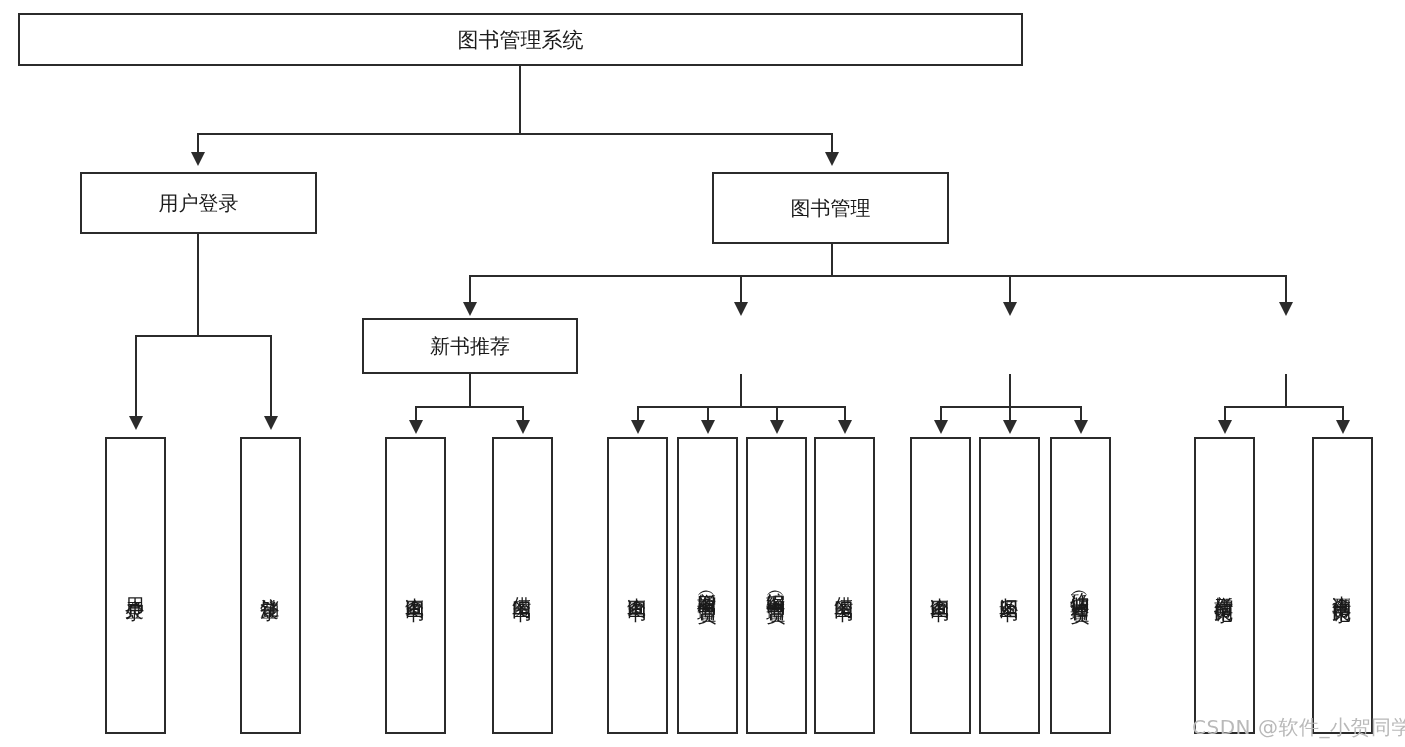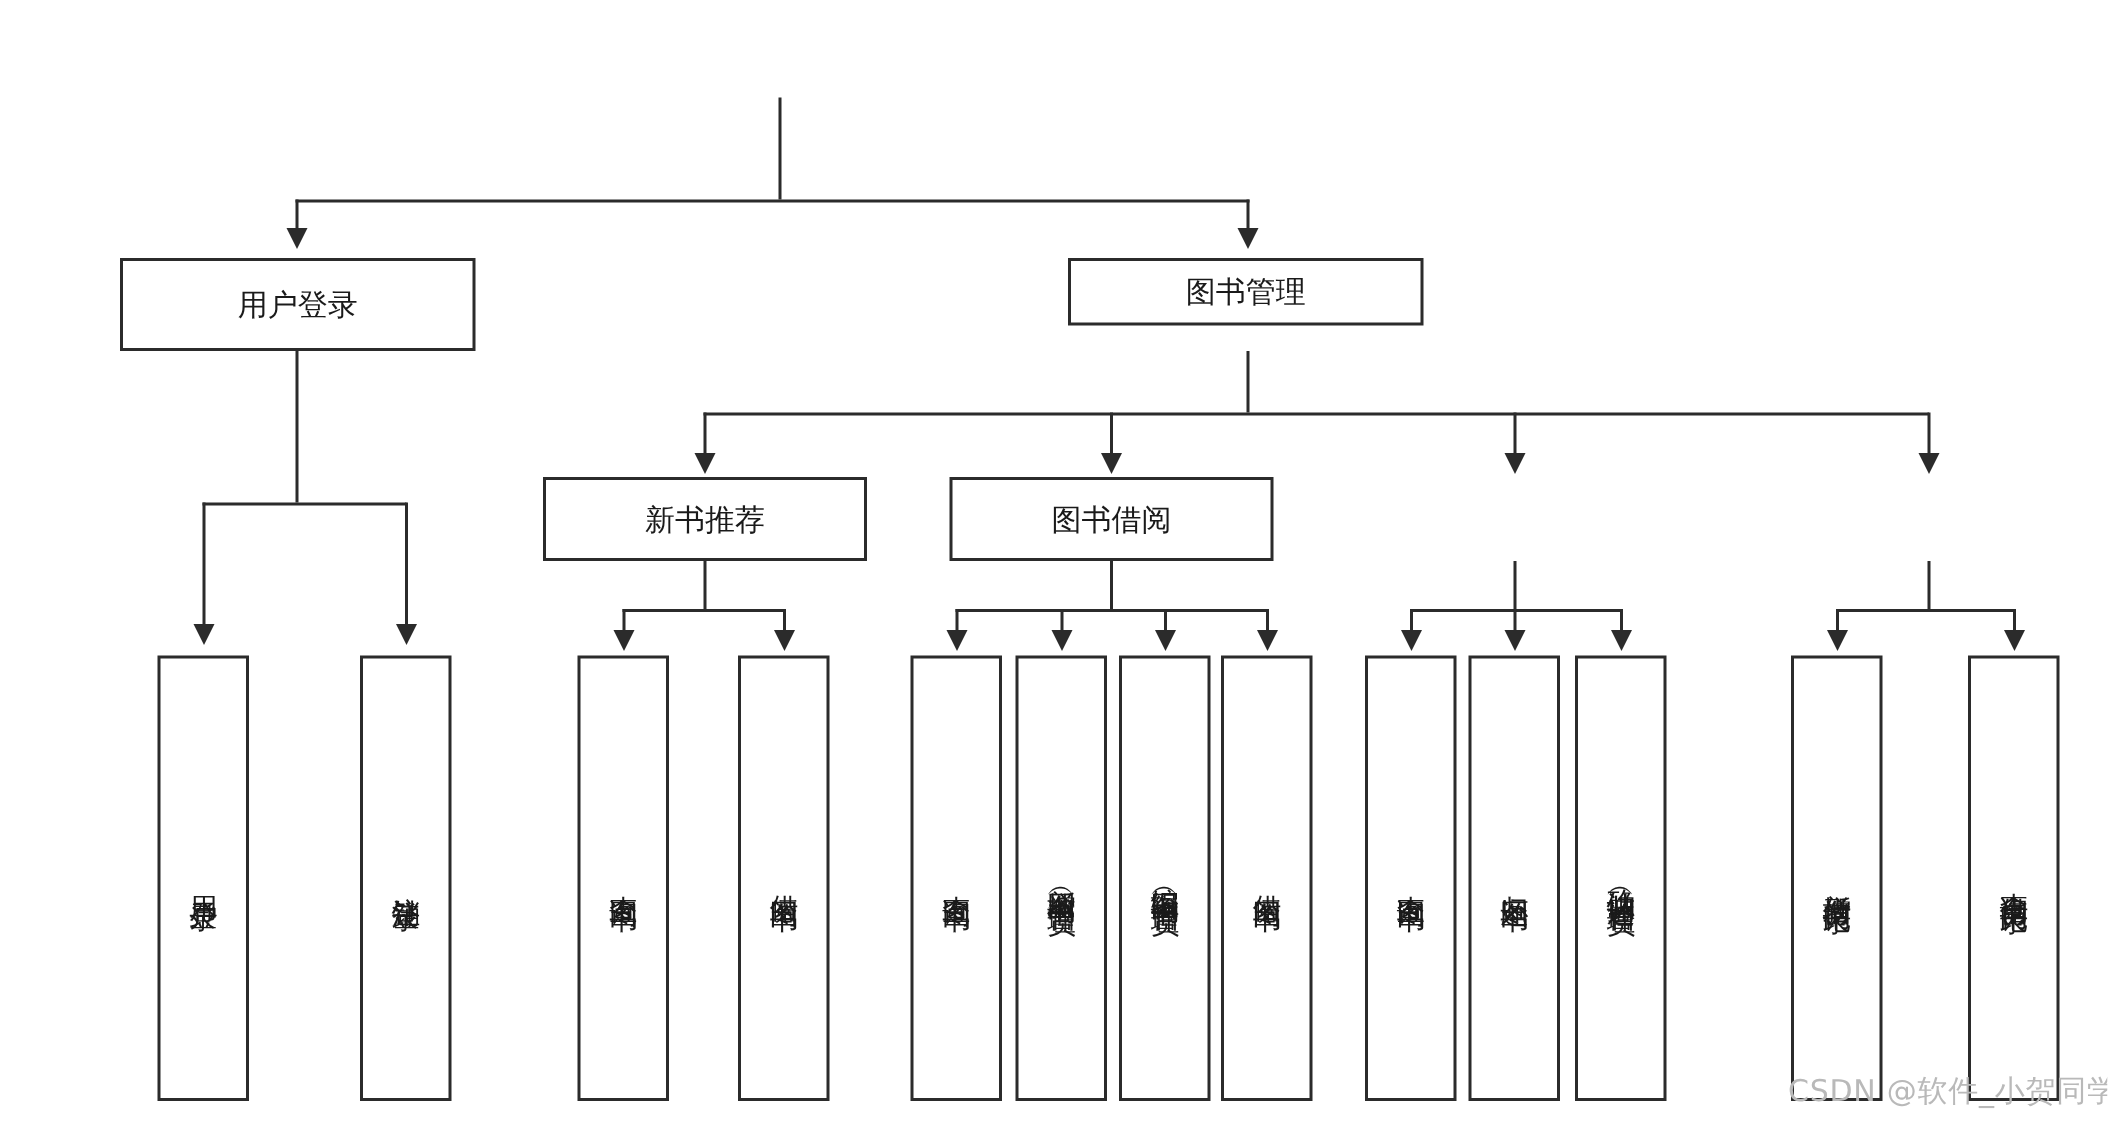--- a/index.html
+++ b/index.html
@@ -139,36 +139,36 @@
   <div class="seg v" style="left:1080px; top:406px; height:15px;"></div>
   <div class="arrow" style="left:1074px; top:420px;"></div>
 
   <div class="seg v" style="left:1285px; top:374px; height:32px;"></div>
   <div class="seg h" style="left:1224px; top:406px; width:119px;"></div>
   <div class="seg v" style="left:1224px; top:406px; height:15px;"></div>
   <div class="arrow" style="left:1218px; top:420px;"></div>
   <div class="seg v" style="left:1342px; top:406px; height:15px;"></div>
   <div class="arrow" style="left:1336px; top:420px;"></div>
 
+  <div class="node root" style="left:18px; top:13px; width:1005px; height:53px;">
+    <span class="label">图书管理系统</span>
+  </div>
 
   <div class="node lvl1" style="left:80px; top:172px; width:237px; height:62px;">
     <span class="label">用户登录</span>
   </div>
 
-  <div class="node lvl1" style="left:712px; top:172px; width:237px; height:45px;">
+  <div class="node lvl1" style="left:712px; top:172px; width:237px; height:72px;">
     <span class="label">图书管理</span>
   </div>
 
   <div class="node lvl2" style="left:362px; top:318px; width:216px; height:56px;">
     <span class="label">新书推荐</span>
   </div>
 
-  <div class="node lvl2" style="left:633px; top:318px; width:216px; height:56px;">
-    <span class="label">图书借阅</span>
-  </div>
 
 
 
   <div class="node leaf" style="left:105px; top:437px; width:61px; height:297px;">
     <span class="label">用户登录</span>
   </div>
   <div class="node leaf" style="left:240px; top:437px; width:61px; height:297px;">
     <span class="label">注销登录</span>
   </div>
 

